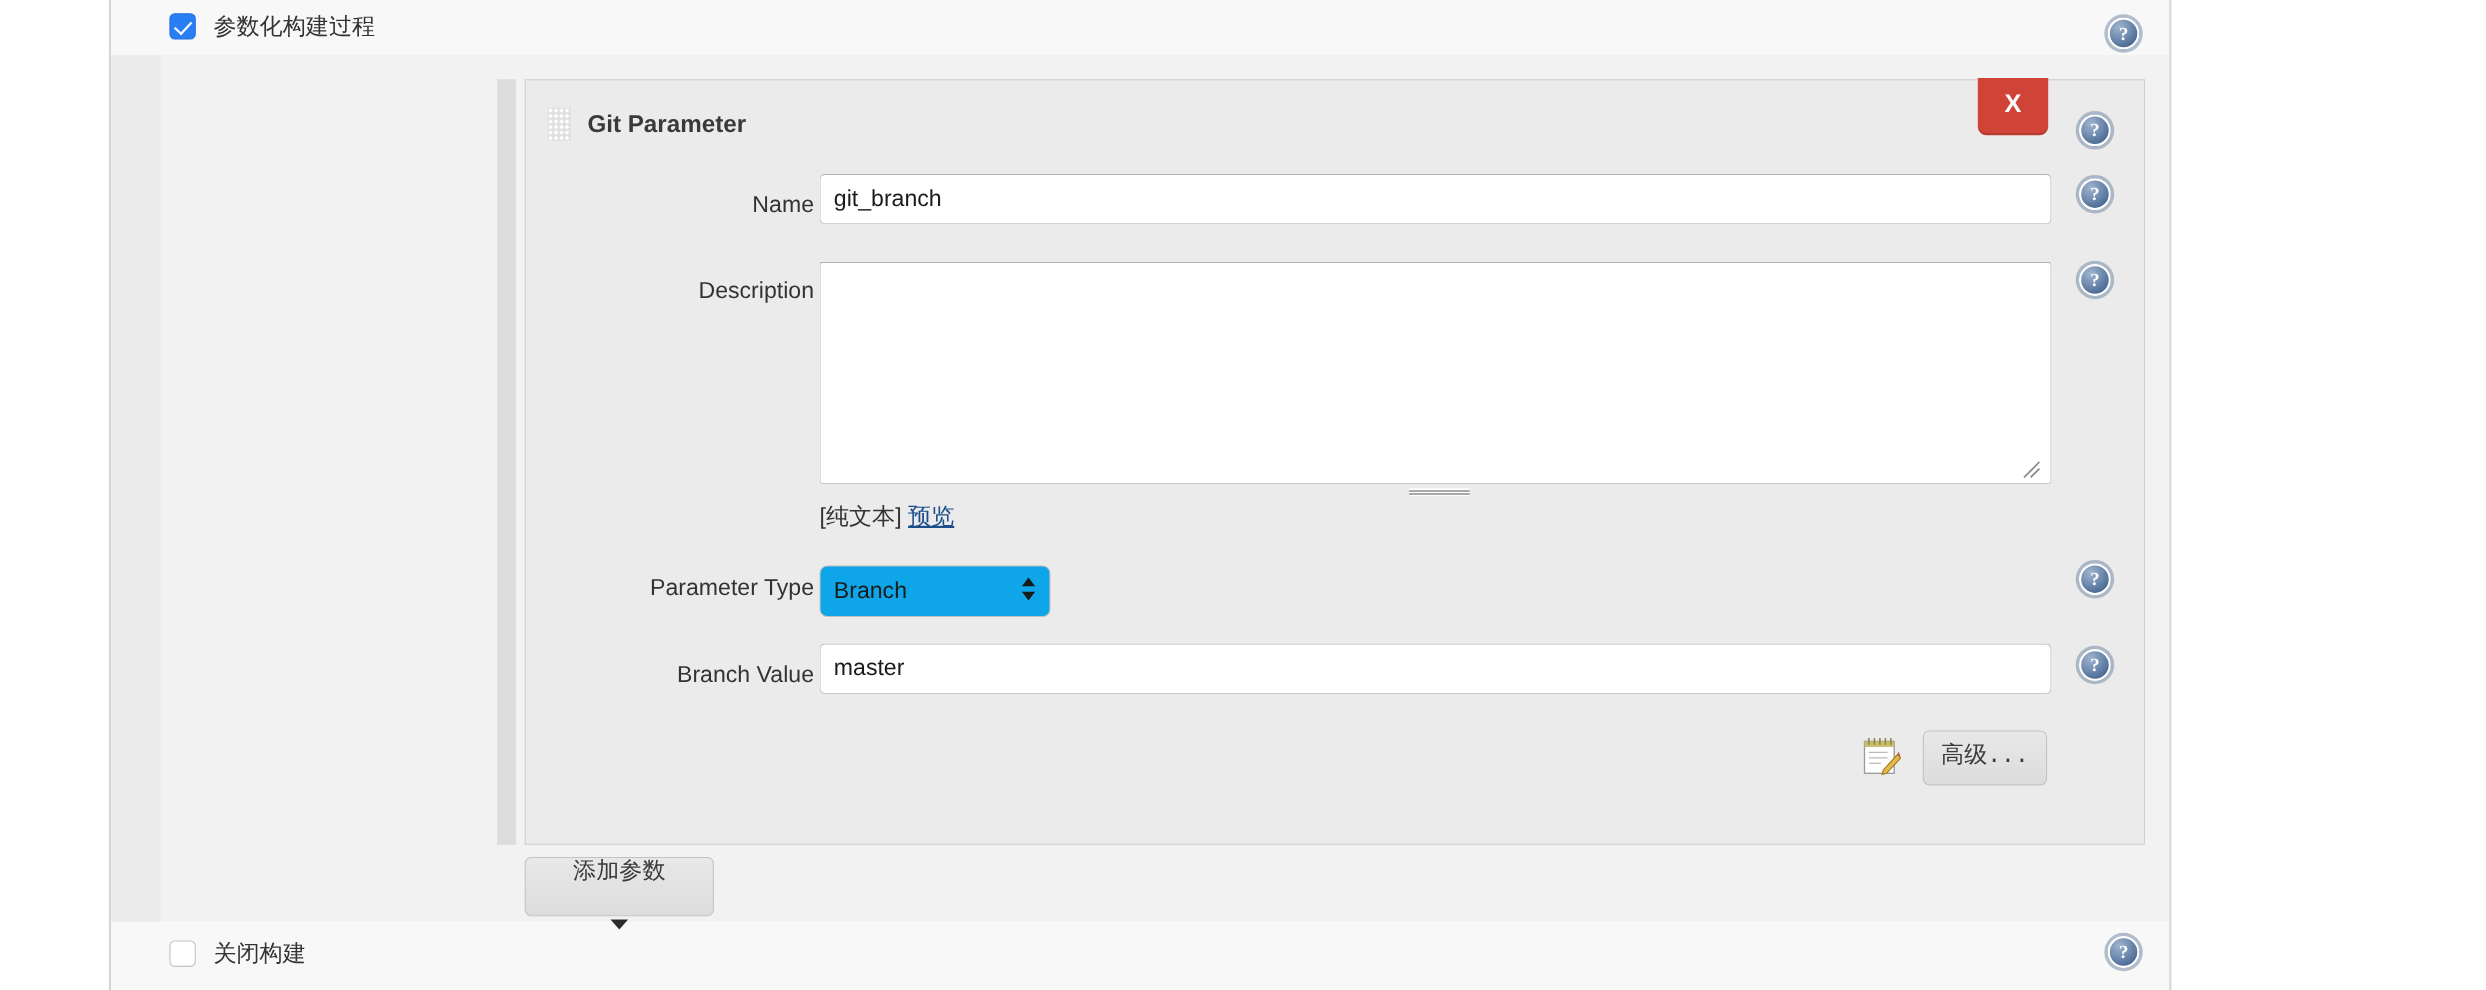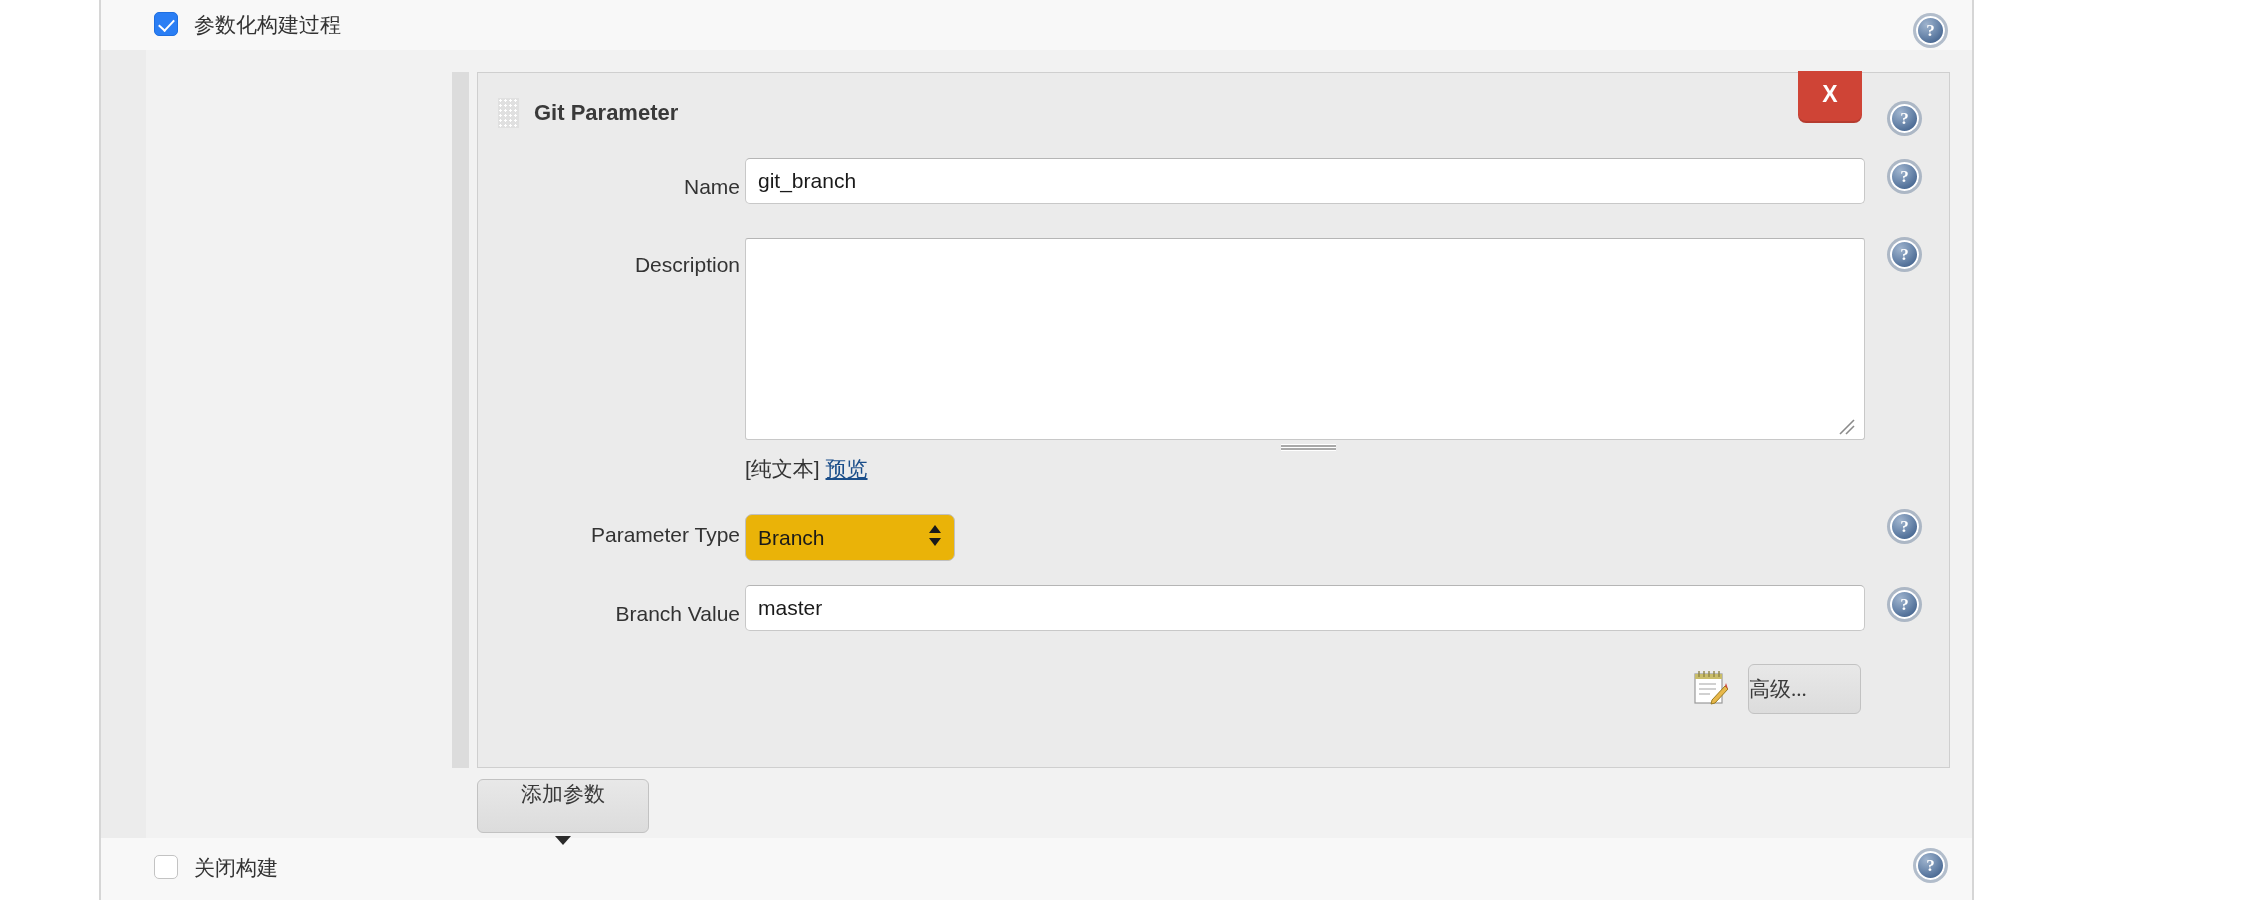--- a/index.html
+++ b/index.html
@@ -242,21 +242,21 @@
   }
 
   
   .sel-wrap {
     position: absolute;
     left: 745px; top: 514px;
     width: 210px; height: 47px;
   }
   .sel {
     width: 100%; height: 100%;
-    background: #eab308;
+    background: #0ea5e9;
     border: 1px solid #c0c0c0;
     border-radius: 7px;
     box-sizing: border-box;
     font-family: "Liberation Sans", "DejaVu Sans", sans-serif;
     font-size: 21px;
     color: #1a1a1a;
     padding: 0 40px 0 12px;
     appearance: none;
     -webkit-appearance: none;
     outline: none;
@@ -285,24 +285,24 @@
     width: 36px; height: 38px;
   }
 
   
   .jbtn {
     position: absolute;
     background: linear-gradient(#e8e8e8, #dcdcdc);
     border: 1px solid #c2c2c2;
     border-radius: 6px;
     box-sizing: border-box;
-    font-family: Liberation Serif, serif;
+    font-family: Liberation Mono, monospace;
     font-size: 21px;
     color: #3a3a3a;
-    text-align: left;
+    text-align: center;
     white-space: nowrap;
     user-select: none;
     cursor: default;
   }
   .btn-adv {
     left: 1748px; top: 664px;
     width: 113px; height: 50px;
     line-height: 48px;
   }
   .btn-add {

